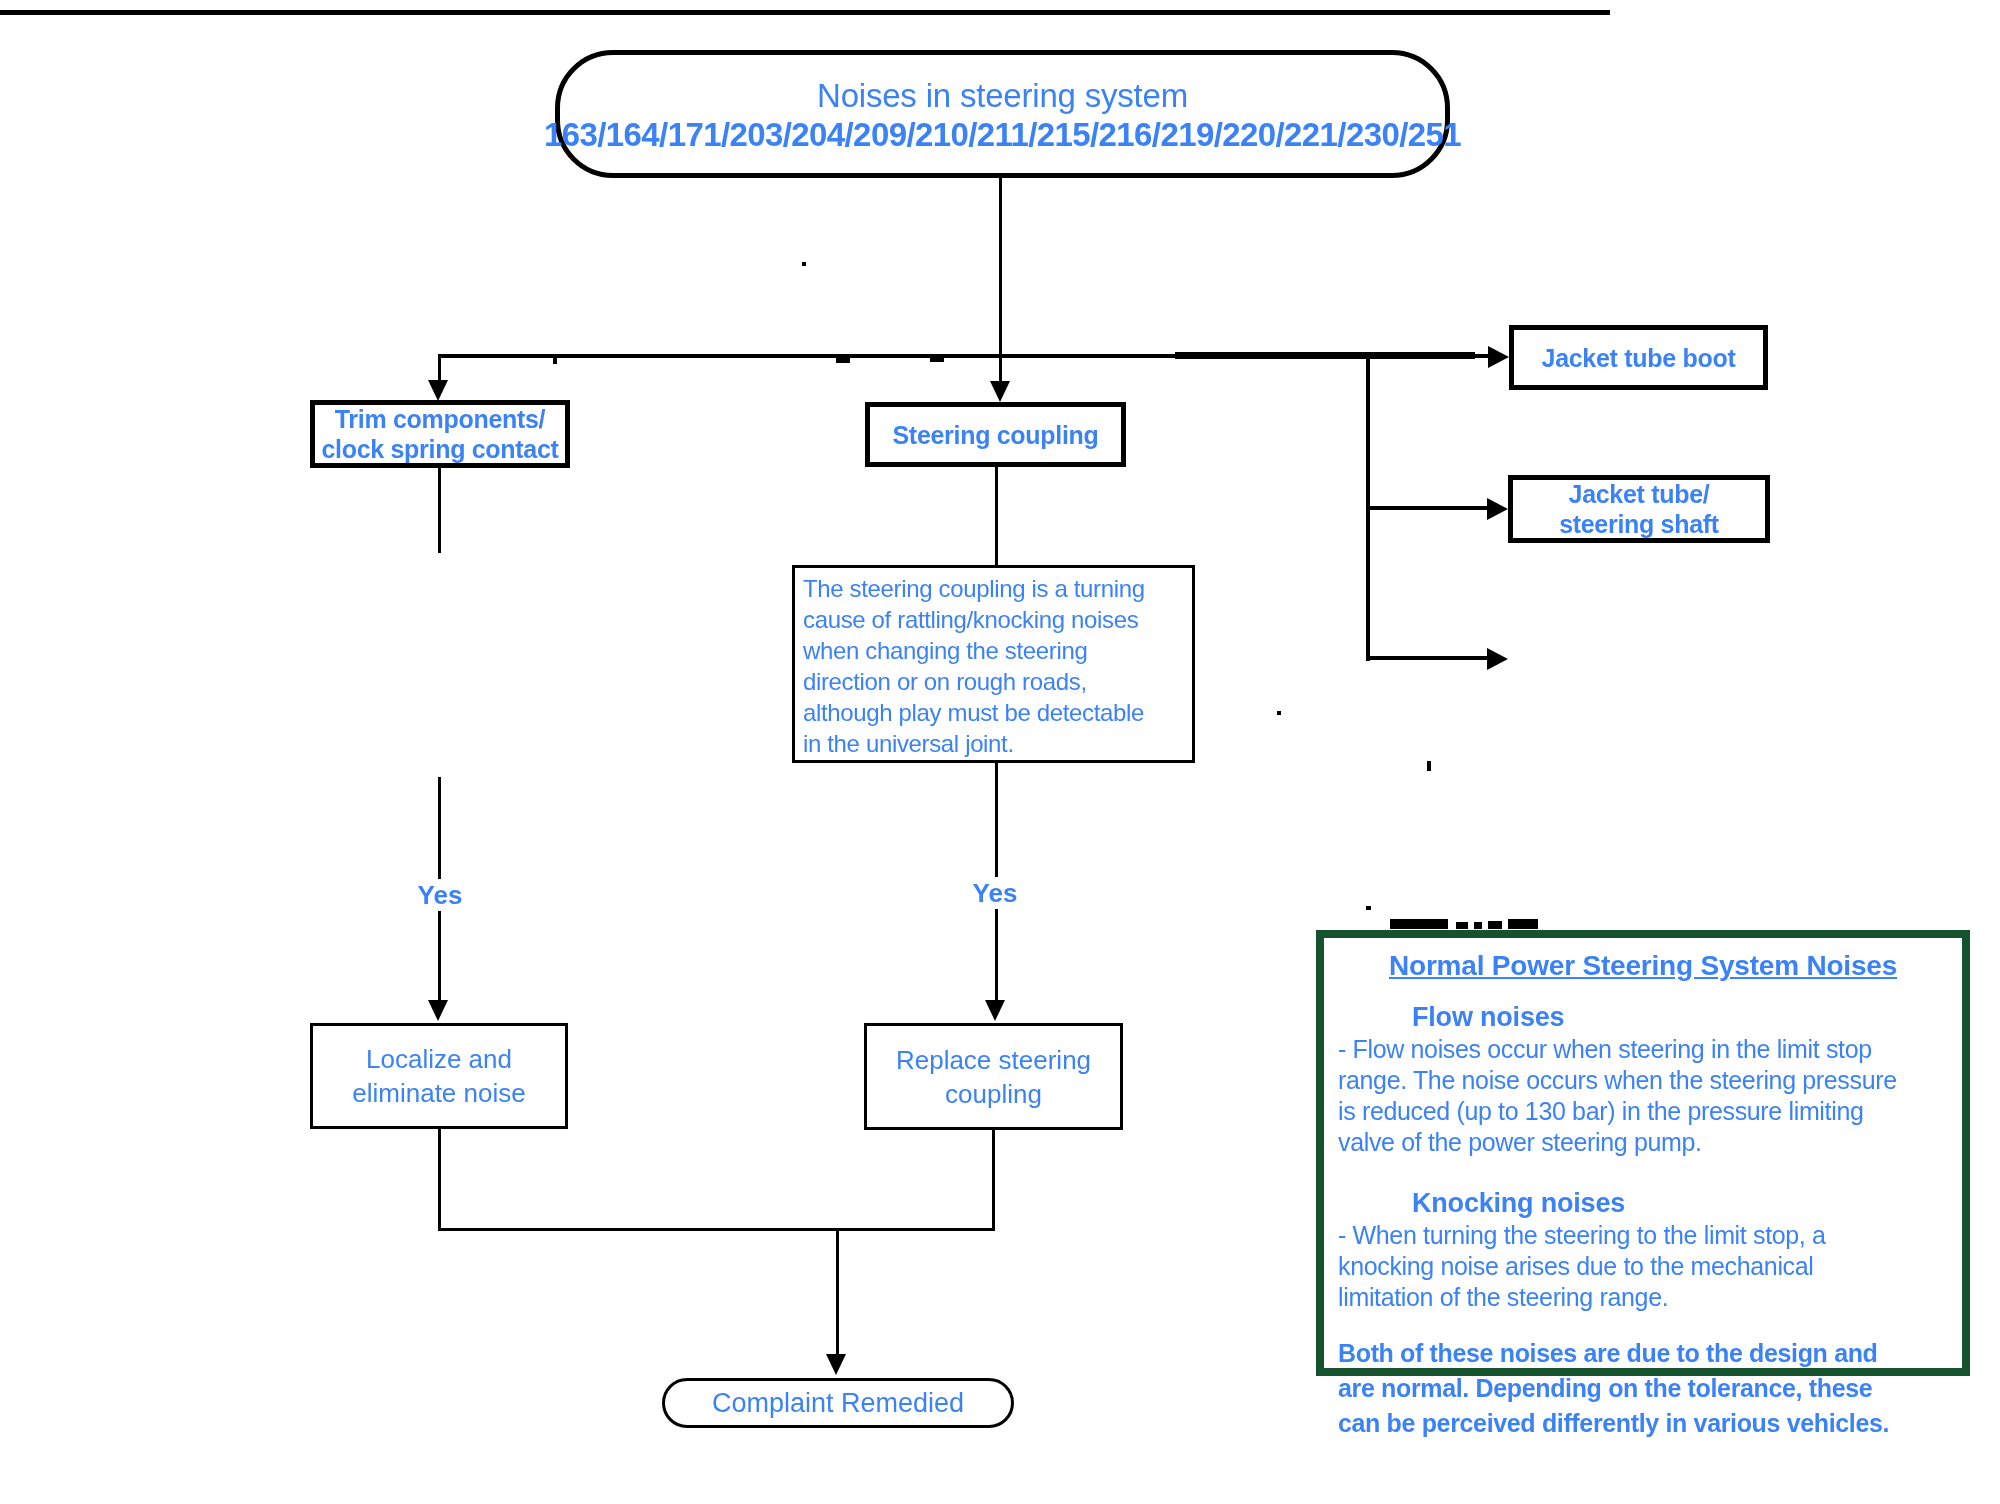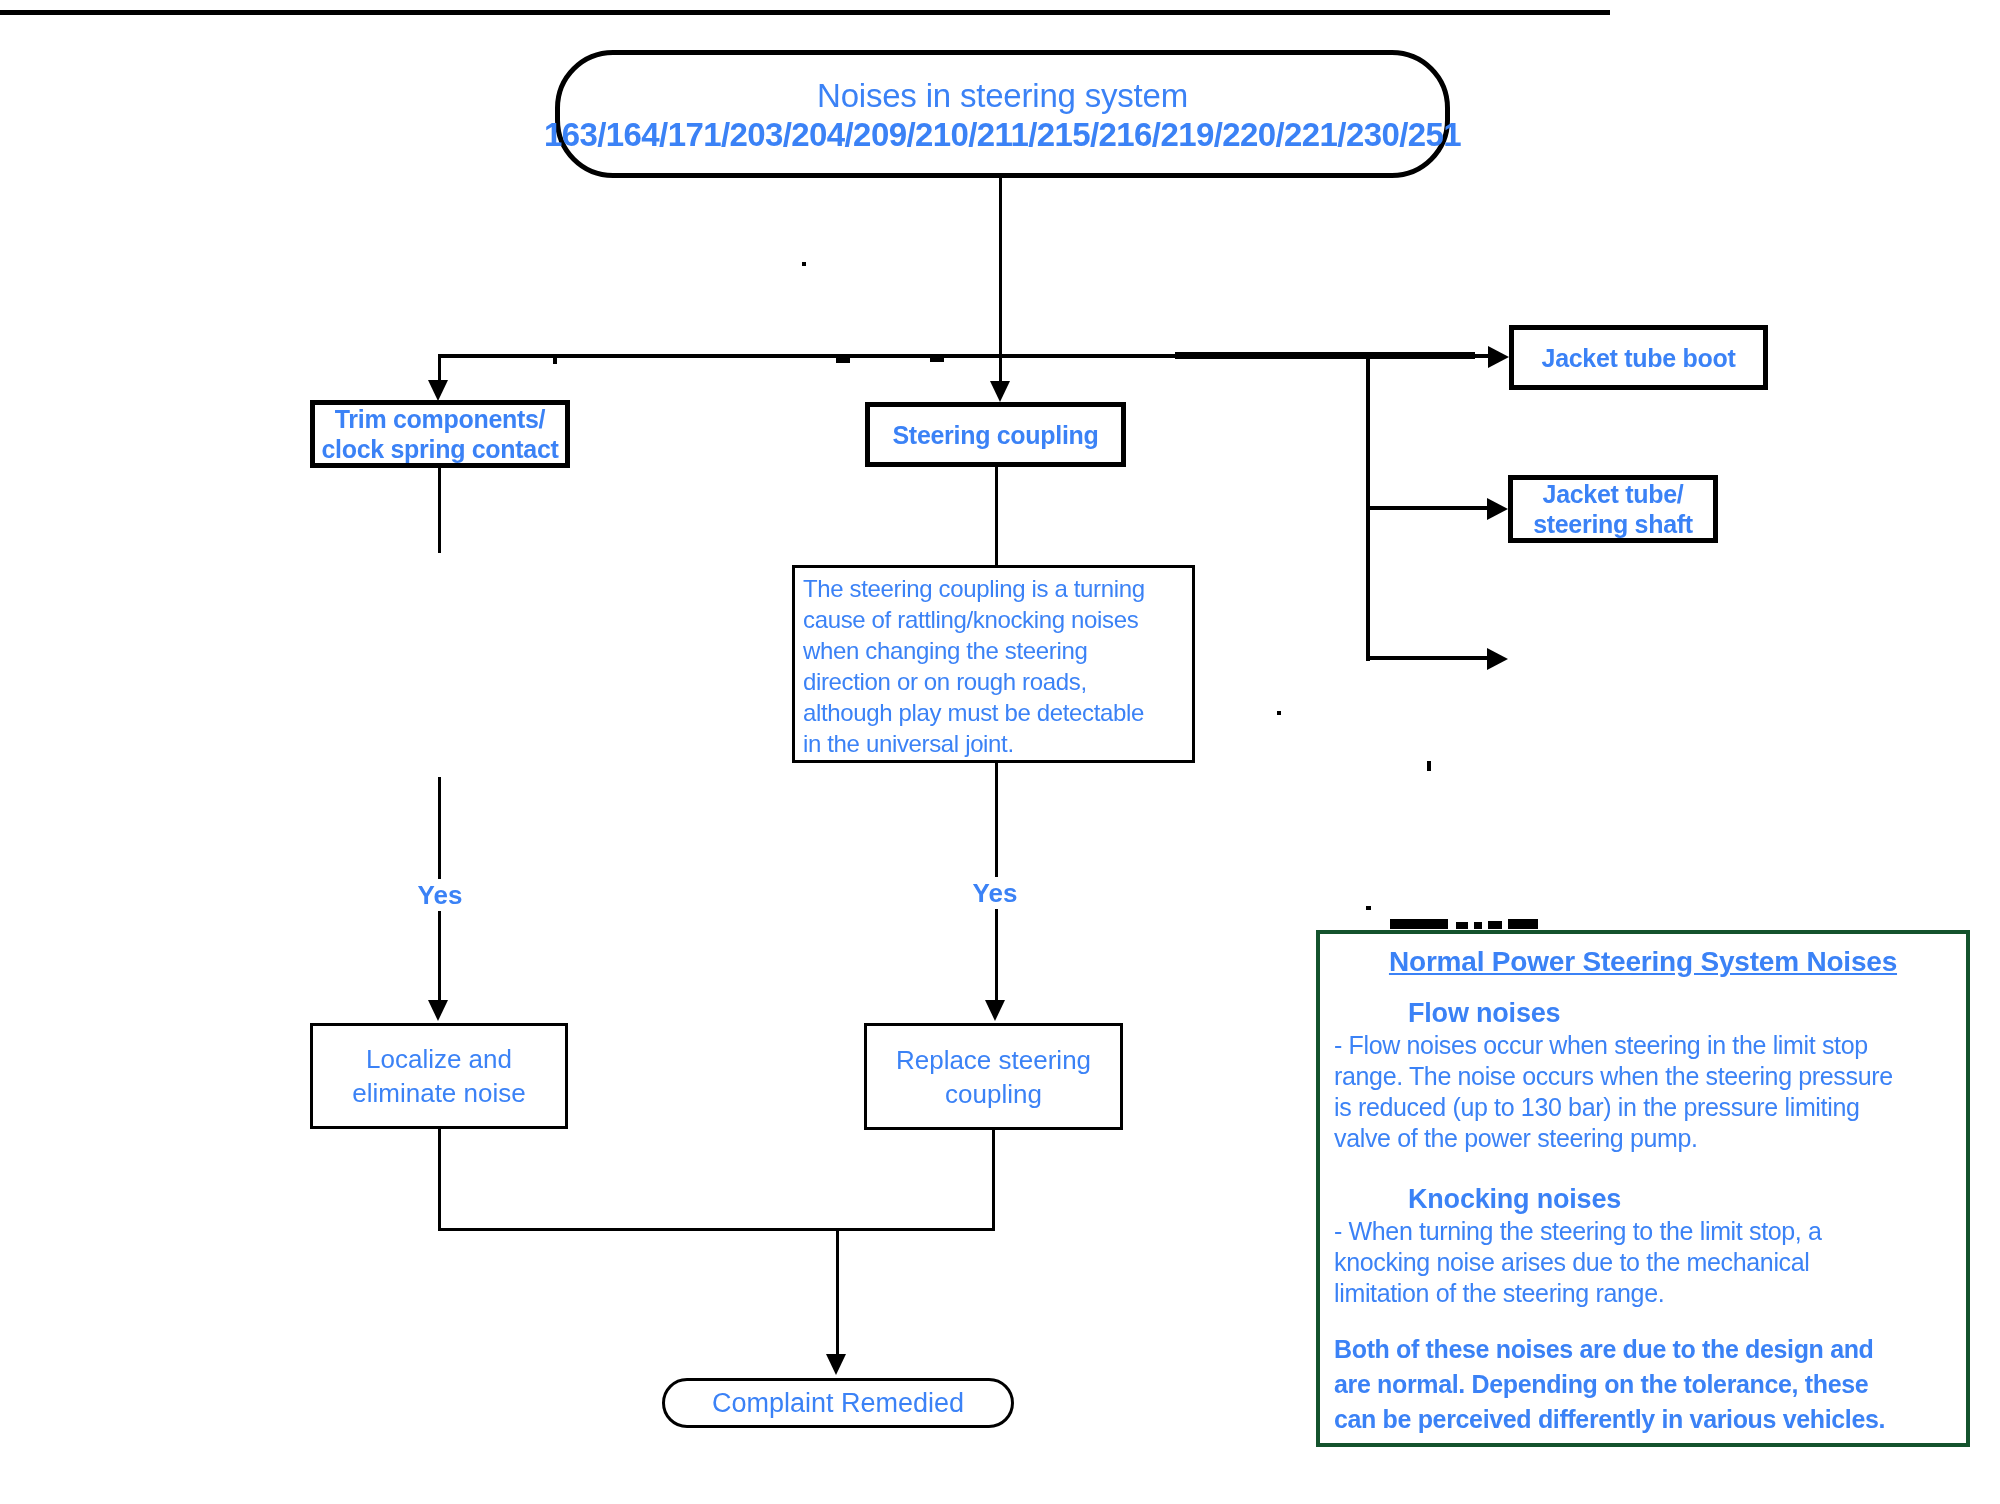--- a/index.html
+++ b/index.html
@@ -10,21 +10,21 @@
   .hl,.vl{position:absolute;background:#000;}
   .box{position:absolute;border:5px solid #000;background:#fff;display:flex;align-items:center;justify-content:center;text-align:center;box-sizing:border-box;}
   .node-label{font-weight:bold;font-size:25px;line-height:30px;white-space:pre-line;letter-spacing:-0.3px;}
   .descbox{position:absolute;border:3px solid #000;background:#fff;box-sizing:border-box;font-size:24px;line-height:31px;letter-spacing:-0.35px;white-space:pre-line;padding:5px 8px;}
   .actionbox{position:absolute;border:3px solid #000000;background:#fff;display:flex;align-items:center;justify-content:center;text-align:center;box-sizing:border-box;font-size:26px;line-height:34px;white-space:pre-line;}
   .terminal{position:absolute;border:5px solid #000;border-radius:58px;background:#fff;box-sizing:border-box;display:flex;flex-direction:column;align-items:center;justify-content:center;}
   .ad{position:absolute;width:0;height:0;border-left:10px solid transparent;border-right:10px solid transparent;border-top:21px solid #000;}
   .ar{position:absolute;width:0;height:0;border-top:11px solid transparent;border-bottom:11px solid transparent;border-left:21px solid #000;}
   .yes{position:absolute;width:70px;text-align:center;background:#fff;font-size:26px;line-height:32px;font-weight:bold;}
   .speck{position:absolute;background:#000;}
-  #panel{position:absolute;left:1316px;top:930px;width:654px;height:517px;border:4px solid #14532d;background:#fff;box-sizing:border-box;}
+  #panel{position:absolute;left:1316px;top:930px;width:654px;height:446px;border:8px solid #14532d;background:#fff;box-sizing:border-box;}
   #panel .ptitle{position:absolute;top:12px;left:0;width:100%;text-align:center;font-weight:bold;font-size:28px;text-decoration:underline;letter-spacing:-0.2px;}
   #panel .pheading{position:absolute;font-weight:bold;font-size:27px;letter-spacing:-0.2px;}
   #panel .ptext{position:absolute;left:14px;right:6px;font-size:25px;line-height:31px;white-space:pre-line;letter-spacing:-0.35px;}
   #panel .psummary{position:absolute;left:14px;right:6px;font-weight:bold;font-size:25px;line-height:35px;white-space:pre-line;letter-spacing:-0.35px;}
   .start-title{font-size:33px;line-height:42px;letter-spacing:-0.2px;}
   .start-codes{font-size:33px;line-height:36px;font-weight:bold;letter-spacing:-0.6px;}
 </style>
 </head>
 <body>
 
@@ -54,21 +54,21 @@
   <div class="box" style="left:310px;top:400px;width:260px;height:68px;">
     <span class="node-label">Trim components/
 clock spring contact</span>
   </div>
   <div class="box" style="left:865px;top:402px;width:261px;height:65px;">
     <span class="node-label">Steering coupling</span>
   </div>
   <div class="box" style="left:1509px;top:325px;width:259px;height:65px;">
     <span class="node-label">Jacket tube boot</span>
   </div>
-  <div class="box" style="left:1508px;top:475px;width:210px;height:68px;">
+  <div class="box" style="left:1508px;top:475px;width:262px;height:68px;">
     <span class="node-label">Jacket tube/
 steering shaft</span>
   </div>
 
   <div class="vl" style="left:438px;top:468px;width:3px;height:85px;"></div>
 
   <div class="vl" style="left:995px;top:467px;width:3px;height:98px;"></div>
   <div class="descbox" style="left:792px;top:565px;width:403px;height:198px;">The steering coupling is a turning
 cause of rattling/knocking noises
 when changing the steering

